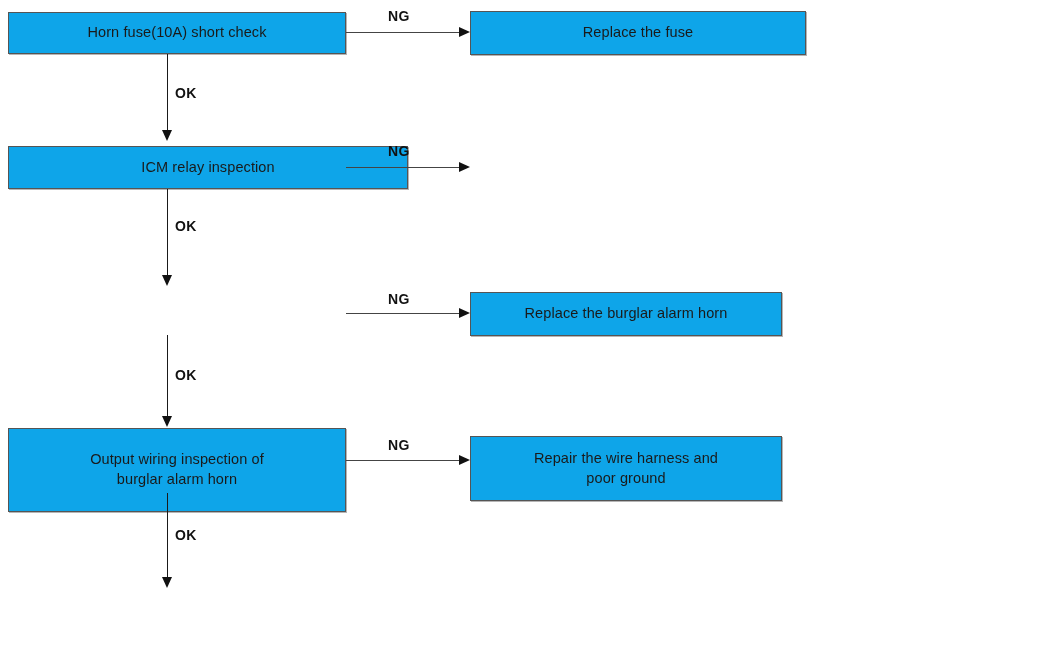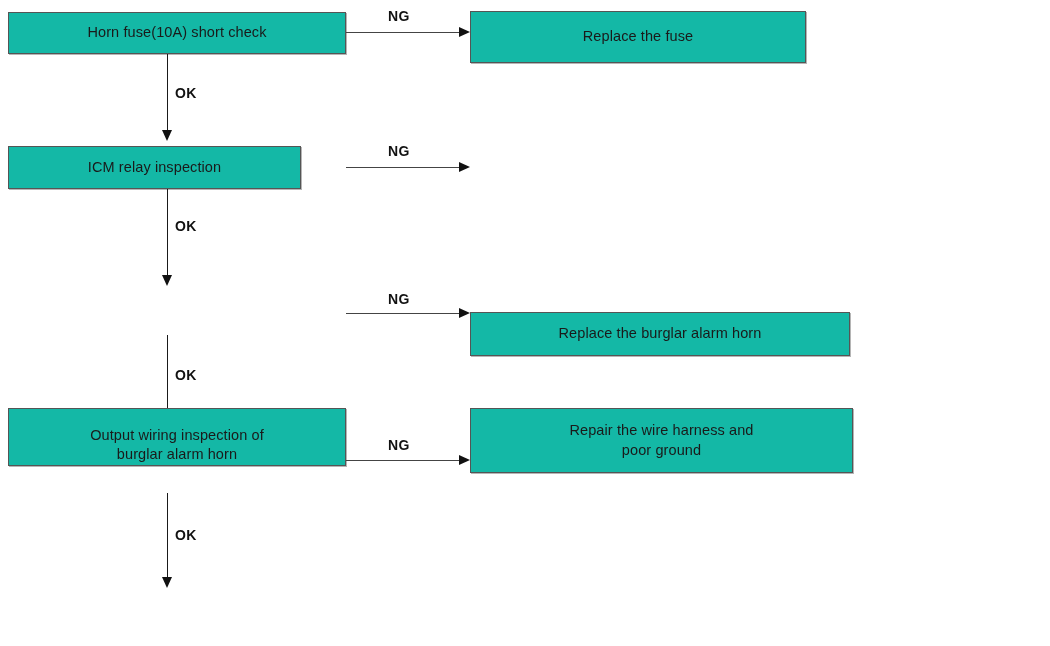--- a/index.html
+++ b/index.html
@@ -14,21 +14,21 @@
     position: relative;
     width: 1050px;
     height: 646px;
     background: #ffffff;
     overflow: hidden;
   }
   .node {
     position: absolute;
     box-sizing: border-box;
     border: 1px solid #555555;
-    background: #14b8a6;
+    background: #0ea5e9;
     display: flex;
     align-items: center;
     justify-content: center;
     text-align: center;
     color: #1a1a1a;
     font-family: "Liberation Sans", sans-serif;
     font-size: 14.5px;
     line-height: 1.35;
     letter-spacing: 0.1px;
     box-shadow: 1px 1px 0 rgba(120,120,120,0.55);
@@ -80,64 +80,64 @@
 <div id="flowchart">
 
   <div class="node" style="left:8px; top:12px; width:338px; height:42px;">
     <span class="node-label">Horn fuse(10A) short check</span>
   </div>
 
   <div class="edge-line-h" style="left:346px; top:32px; width:114px;"></div>
   <div class="arrow-right" style="left:459px; top:26.5px;"></div>
   <div class="edge-label" style="left:388px; top:8px;">NG</div>
 
-  <div class="node" style="left:470px; top:11px; width:336px; height:52px;">
+  <div class="node" style="left:470px; top:11px; width:336px; height:44px;">
     <span class="node-label">Replace the fuse</span>
   </div>
 
   <div class="edge-line-v" style="left:167px; top:54px; height:76px;"></div>
   <div class="arrow-down" style="left:162px; top:130px;"></div>
   <div class="edge-label" style="left:175px; top:85px;">OK</div>
 
-  <div class="node" style="left:8px; top:146px; width:293px; height:43px;align-items:center;">
+  <div class="node" style="left:8px; top:146px; width:400px; height:43px;align-items:center;">
     <span class="node-label">ICM relay inspection</span>
   </div>
 
   <div class="edge-line-h" style="left:346px; top:167px; width:114px;"></div>
   <div class="arrow-right" style="left:459px; top:161.5px;"></div>
   <div class="edge-label" style="left:388px; top:143px;">NG</div>
 
 
   <div class="edge-line-v" style="left:167px; top:189px; height:86px;"></div>
   <div class="arrow-down" style="left:162px; top:275px;"></div>
   <div class="edge-label" style="left:175px; top:218px;">OK</div>
 
 
   <div class="edge-line-h" style="left:346px; top:313px; width:114px;"></div>
   <div class="arrow-right" style="left:459px; top:307.5px;"></div>
   <div class="edge-label" style="left:388px; top:291px;">NG</div>
 
-  <div class="node" style="left:470px; top:292px; width:380px; height:44px;margin-top:20px;">
+  <div class="node" style="left:470px; top:292px; width:312px; height:44px;">
     <span class="node-label">Replace the burglar alarm horn</span>
   </div>
 
   <div class="edge-line-v" style="left:167px; top:335px; height:81px;"></div>
   <div class="arrow-down" style="left:162px; top:416px;"></div>
   <div class="edge-label" style="left:175px; top:367px;">OK</div>
 
-  <div class="node" style="left:8px; top:408px; width:338px; height:58px;align-items:flex-end;">
+  <div class="node" style="left:8px; top:428px; width:338px; height:84px;">
     <span class="node-label">Output wiring inspection of
 burglar alarm horn</span>
   </div>
 
   <div class="edge-line-h" style="left:346px; top:460px; width:114px;"></div>
   <div class="arrow-right" style="left:459px; top:454.5px;"></div>
   <div class="edge-label" style="left:388px; top:437px;">NG</div>
 
-  <div class="node" style="left:470px; top:408px; width:383px; height:65px;">
+  <div class="node" style="left:470px; top:436px; width:312px; height:65px;">
     <span class="node-label">Repair the wire harness and
 poor ground</span>
   </div>
 
   <div class="edge-line-v" style="left:167px; top:493px; height:84px;"></div>
   <div class="arrow-down" style="left:162px; top:577px;"></div>
   <div class="edge-label" style="left:175px; top:527px;">OK</div>
 
 
 </div>

